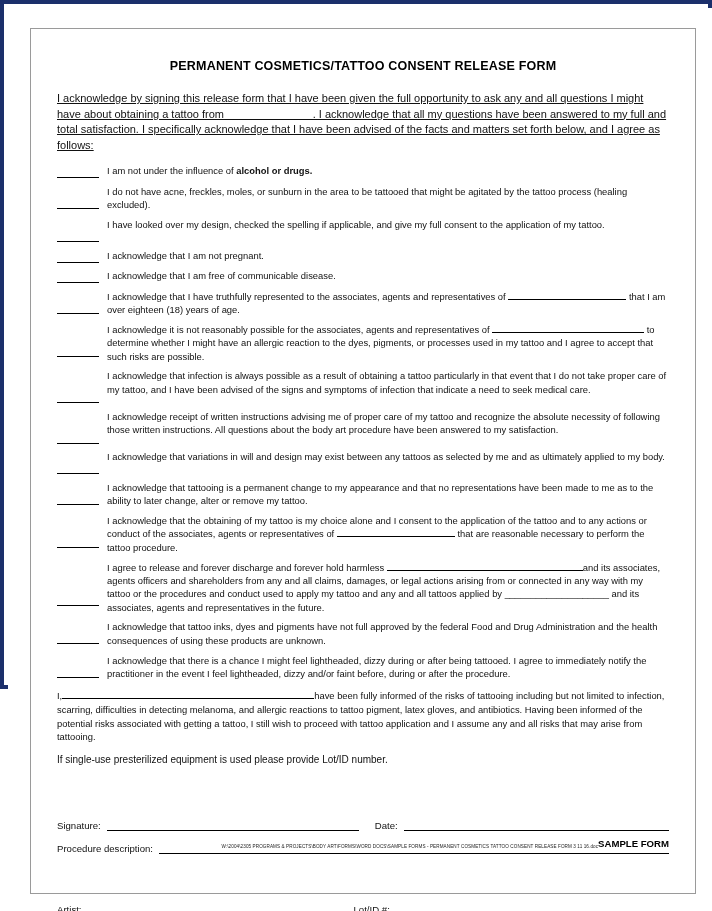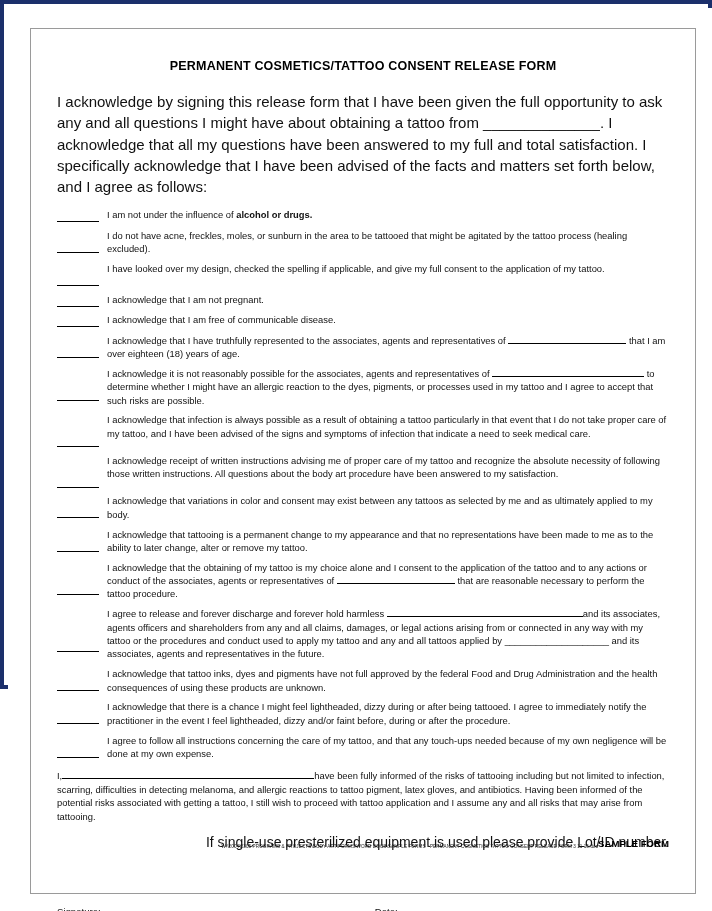--- a/index.html
+++ b/index.html
@@ -42,25 +42,26 @@
   }
   .doc-title {
     text-align: center;
     font-size: 12.5px;
     font-weight: bold;
     letter-spacing: 0.2px;
     color: #000;
     margin-bottom: 18px;
   }
   .intro {
-    font-size: 15px;
+    font-size: 11px;
     line-height: 1.42;
     color: #111;
     text-align: left;
     margin-bottom: 11px;
+    text-decoration: underline;
   }
   .clauses {
     display: block;
   }
   .clause {
     display: flex;
     align-items: flex-start;
     margin-bottom: 6.5px;
   }
   .blank-line {
@@ -109,26 +110,25 @@
   .para-i .lead {
     display: inline-block;
   }
   .fill-name {
     display: inline-block;
     border-bottom: 1px solid #000;
     width: 252px;
     height: 9px;
   }
   .single-use {
-    font-size: 14px;
+    font-size: 10px;
     line-height: 1.42;
     color: #111;
     margin-top: 4px;
     margin-bottom: 14px;
-    text-align: right;
   }
   .sig-block {
     margin-top: 10px;
     font-size: 9.6px;
     color: #111;
   }
   .sig-row {
     display: flex;
     align-items: flex-end;
     margin-bottom: 11px;
@@ -228,21 +228,21 @@
           <div class="clause-text">I acknowledge that infection is always possible as a result of obtaining a tattoo particularly in that event that I do not take proper care of my tattoo, and I have been advised of the signs and symptoms of infection that indicate a need to seek medical care.</div>
         </div>
 
         <div class="clause">
           <div class="blank-line lower"></div>
           <div class="clause-text">I acknowledge receipt of written instructions advising me of proper care of my tattoo and recognize the absolute necessity of following those written instructions. All questions about the body art procedure have been answered to my satisfaction.</div>
         </div>
 
         <div class="clause">
           <div class="blank-line low"></div>
-          <div class="clause-text">I acknowledge that variations in color and consent may exist between any tattoos as selected by me and as ultimately applied to my body.</div>
+          <div class="clause-text">I acknowledge that variations in will and design may exist between any tattoos as selected by me and as ultimately applied to my body.</div>
         </div>
 
         <div class="clause">
           <div class="blank-line low"></div>
           <div class="clause-text">I acknowledge that tattooing is a permanent change to my appearance and that no representations have been made to me as to the ability to later change, alter or remove my tattoo.</div>
         </div>
 
         <div class="clause">
           <div class="blank-line lower"></div>
           <div class="clause-text"><span>I acknowledge that the obtaining of my tattoo is my choice alone and I consent to the application of the tattoo and to any actions or conduct of the associates, agents or representatives of </span><span class="fill fill-md"></span><span> that are reasonable necessary to perform the tattoo procedure.</span></div>
@@ -256,24 +256,20 @@
         <div class="clause">
           <div class="blank-line low"></div>
           <div class="clause-text">I acknowledge that tattoo inks, dyes and pigments have not full approved by the federal Food and Drug Administration and the health consequences of using these products are unknown.</div>
         </div>
 
         <div class="clause">
           <div class="blank-line low"></div>
           <div class="clause-text">I acknowledge that there is a chance I might feel lightheaded, dizzy during or after being tattooed. I agree to immediately notify the practitioner in the event I feel lightheaded, dizzy and/or faint before, during or after the procedure.</div>
         </div>
 
-        <div class="clause">
-          <div class="blank-line low"></div>
-          <div class="clause-text">I agree to follow all instructions concerning the care of my tattoo, and that any touch-ups needed because of my own negligence will be done at my own expense.</div>
-        </div>
 
       </div>
 
       <div class="para-i">
         <span class="lead">I,</span><span class="fill-name"></span><span>have been fully informed of the risks of tattooing including but not limited to infection, scarring, difficulties in detecting melanoma, and allergic reactions to tattoo pigment, latex gloves, and antibiotics.  Having been informed of the potential risks associated with getting a tattoo, I still wish to proceed with tattoo application and I assume any and all risks that may arise from tattooing.</span>
       </div>
 
       <div class="single-use">If single-use presterilized equipment is used please provide Lot/ID number.</div>
 
       <div class="sig-block">

